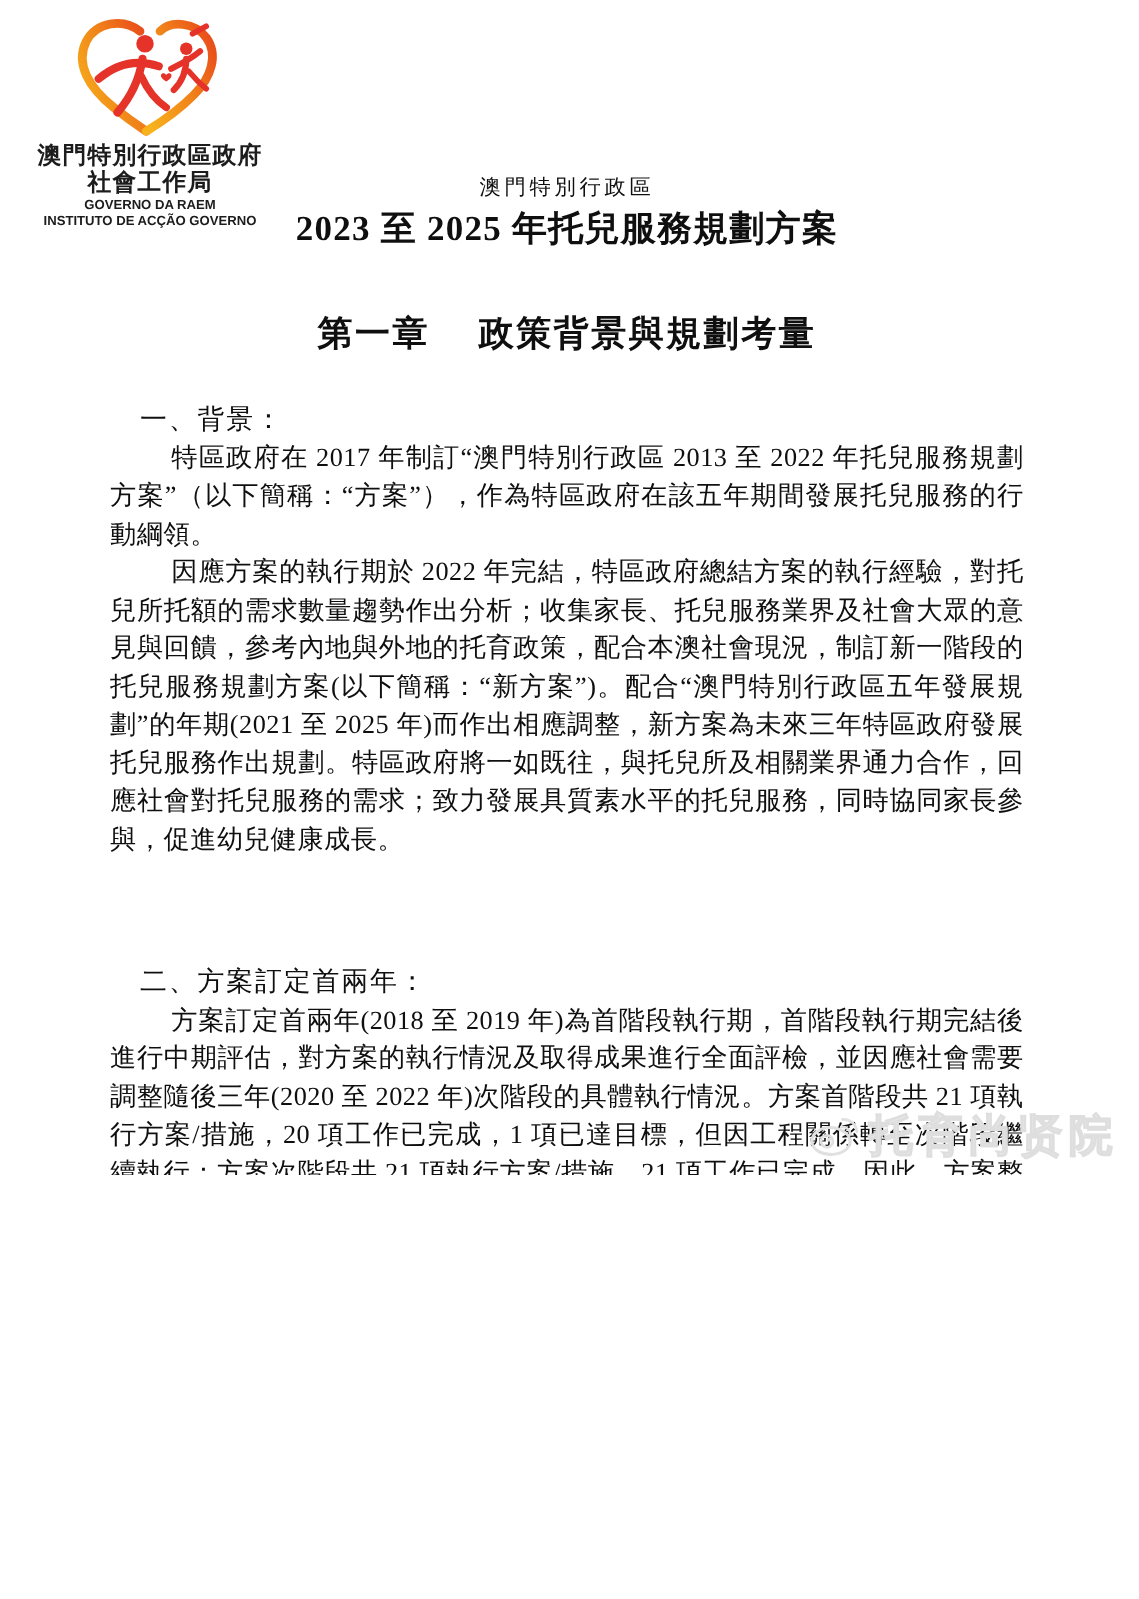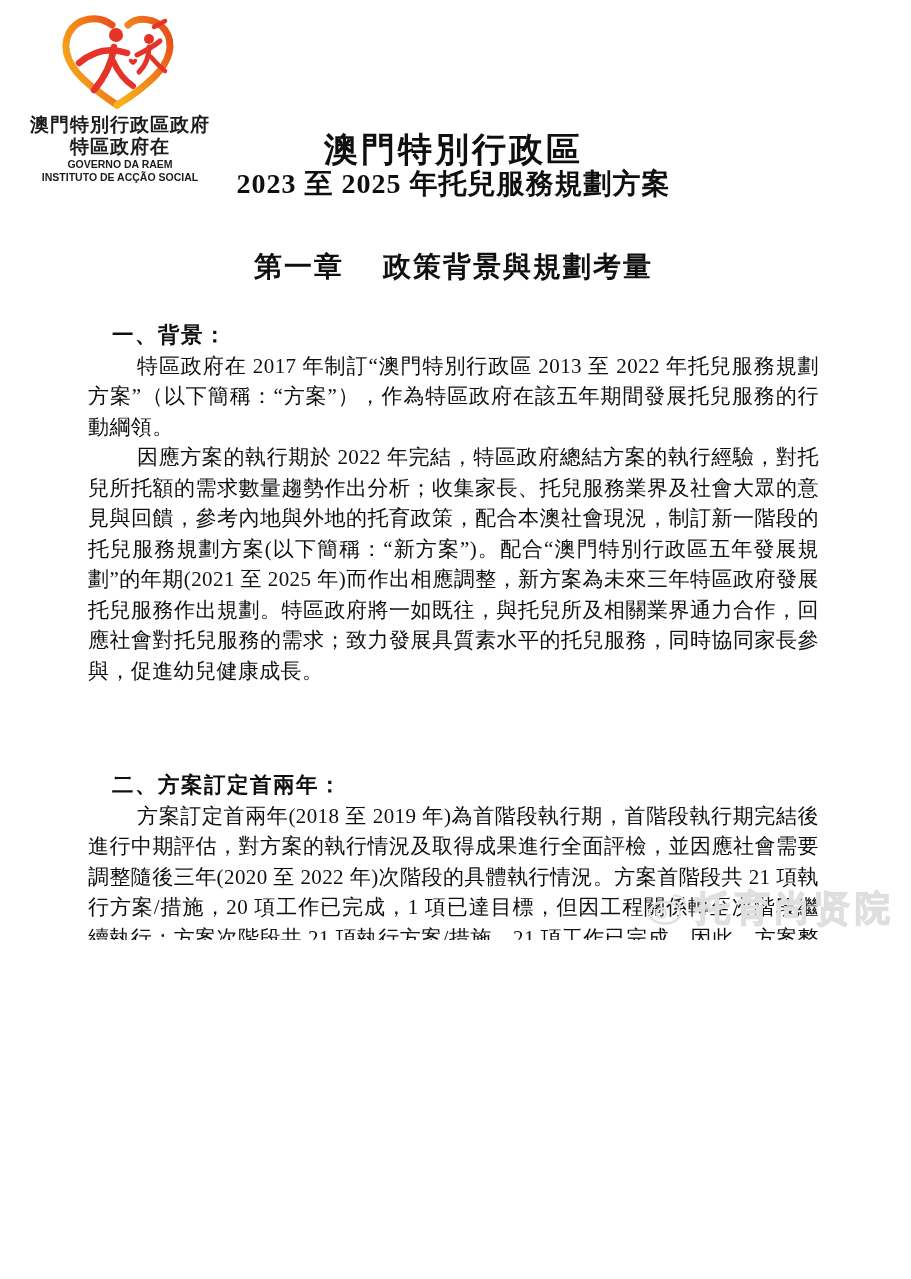--- a/index.html
+++ b/index.html
@@ -42,22 +42,22 @@
 
   
   .title-block {
     position: absolute;
     left: 88px;
     top: 133px;
     width: 731px;
     text-align: center;
   }
   .title-line1 {
-    font-size: 34px;
-    font-weight: 700;
+    font-size: 17px;
+    font-weight: 400;
     line-height: 33px;
     letter-spacing: 3px;
   }
   .title-line2 {
     font-size: 28px;
     font-weight: 700;
     line-height: 36px;
     letter-spacing: 1px;
     white-space: nowrap;
   }
@@ -75,21 +75,21 @@
     top: 320px;
     width: 731px;
     font-size: 21px;
     line-height: 30.5px;
     text-align: justify;
     letter-spacing: 0.4px;
   }
   .doc-body p { margin: 0; text-indent: 49px; }
   .section-heading {
     font-size: 21.5px;
-    font-weight: 700;
+    font-weight: 400;
     margin: 0;
     padding-left: 24px;
     letter-spacing: 1.5px;
     line-height: 30.5px;
     text-align: left;
   }
   .subsection-heading {
     font-size: 21.5px;
     font-weight: 700;
     margin: 12px 0 0 0;
@@ -149,23 +149,23 @@
 
       <circle cx="93" cy="27" r="5" fill="#e5332a"></circle>
       <path d="M81,43 C89,39 97,35 104,29" fill="none" stroke="#e5332a" stroke-width="5" stroke-linecap="round"></path>
       <path d="M98,15 L109,9" fill="none" stroke="#e5332a" stroke-width="4.5" stroke-linecap="round"></path>
       <path d="M93,35 C93,45 89,54 83,60" fill="none" stroke="#e5332a" stroke-width="5" stroke-linecap="round"></path>
       <path d="M95,45 C100,51 104,55 109,59" fill="none" stroke="#e5332a" stroke-width="4.5" stroke-linecap="round"></path>
 
       <path d="M77,48 c-1.6,-2.6 -5.2,-1 -4,1.6 c0.9,1.8 4,3.6 4,3.6 c0,0 3.1,-1.8 4,-3.6 c1.2,-2.6 -2.4,-4.2 -4,-1.6 z" fill="#e5332a"></path>
     </svg>
     <div class="org-cn">澳門特別行政區政府</div>
-    <div class="org-cn">特區政府在</div>
+    <div class="org-cn">社會工作局</div>
     <div class="org-latin">GOVERNO DA RAEM</div>
-    <div class="org-latin">INSTITUTO DE ACÇÃO SOCIAL</div>
+    <div class="org-latin">INSTITUTO DE ACÇÃO GOVERNO</div>
   </div>
 
   <div class="title-block">
     <div class="title-line1">澳門特別行政區</div>
     <div class="title-line2">2023 至 2025 年托兒服務規劃方案</div>
     <div class="chapter-heading">第一章　 政策背景與規劃考量</div>
   </div>
 
   <main class="doc-body">
     <h2 class="section-heading">一、背景：</h2>

